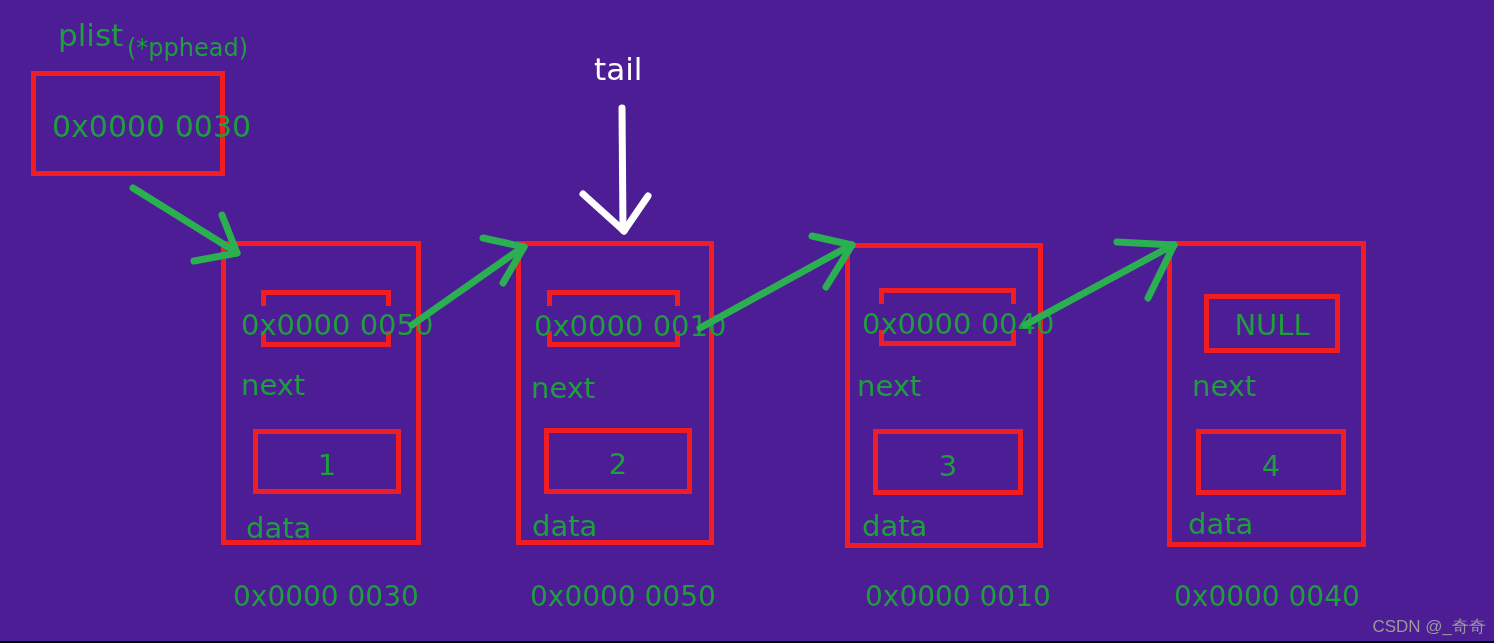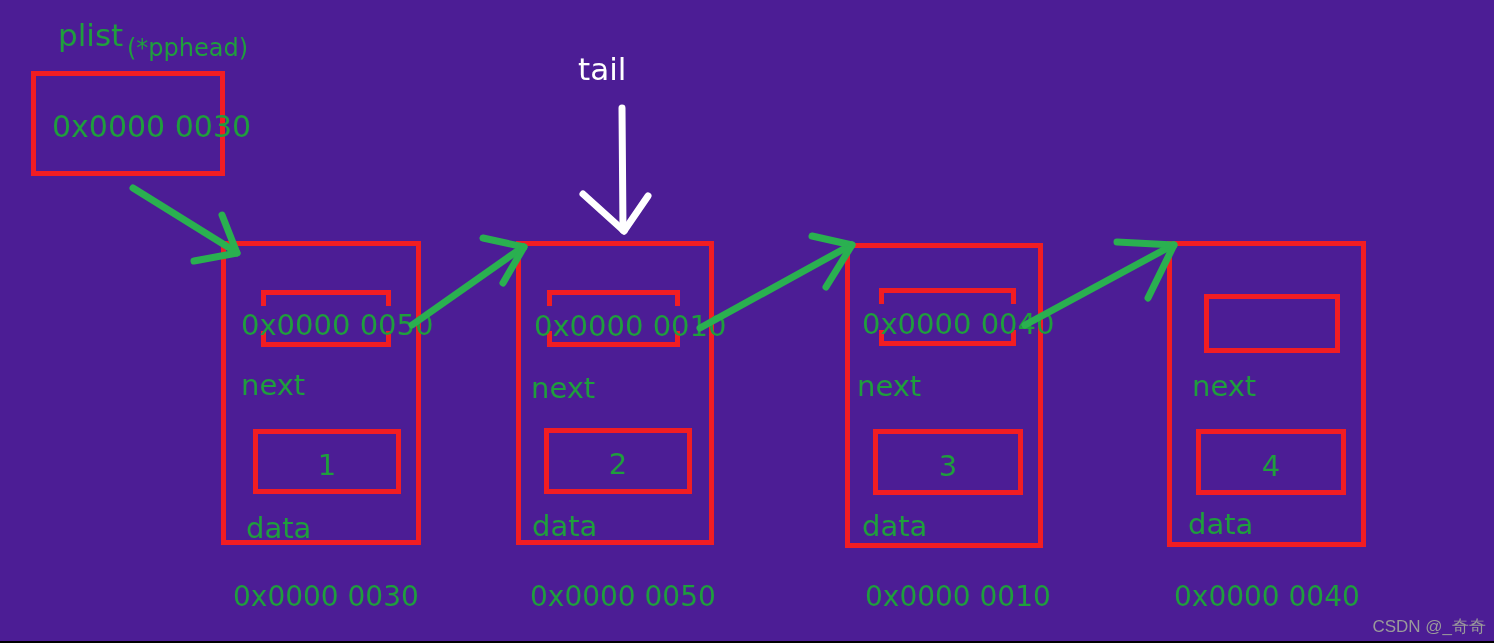--- a/index.html
+++ b/index.html
@@ -21,20 +21,21 @@
     position: absolute;
     color: #1f9e3d;
     white-space: nowrap;
     line-height: 1;
   }
   .wtext {
     position: absolute;
     color: #ffffff;
     white-space: nowrap;
     line-height: 1;
+    margin-left: 16px;
   }
 
   
   .headbox {
     position: absolute;
     border: 5px solid #f21d22;
     box-sizing: border-box;
     background: transparent;
   }
   .headbox .val {
@@ -197,20 +198,21 @@
 
   <div class="datacell" style="left:873px; top:429px; width:150px; height:66px;"></div>
   <span class="cellval" style="left:873px; top:452px; width:150px; font-size:29px;">3</span>
   <span class="fieldlabel" style="left:862px; top:512px; width:148px; font-size:29px;">data</span>
 
   <span class="gtext" style="left:865px; top:583px; font-size:28px;">0x0000 0010</span>
 
   <div class="node" style="left:1167px; top:241px; width:199px; height:306px;"></div>
 
   <div class="nextcell closed" style="left:1204px; top:294px; width:136px; height:59px;"></div>
+  <span class="cellval" style="left:1204px; top:311px; width:136px; font-size:29px;">NULL</span>
   <span class="fieldlabel" style="left:1192px; top:372px; width:160px; font-size:29px;">next</span>
 
   <div class="datacell" style="left:1196px; top:429px; width:150px; height:66px;"></div>
   <span class="cellval" style="left:1196px; top:452px; width:150px; font-size:29px;">4</span>
   <span class="fieldlabel" style="left:1188px; top:510px; width:148px; font-size:29px;">data</span>
 
   <span class="gtext" style="left:1174px; top:583px; font-size:28px;">0x0000 0040</span>
 
   <svg id="arrows" viewBox="0 0 1494 643" xmlns="http://www.w3.org/2000/svg">
 

